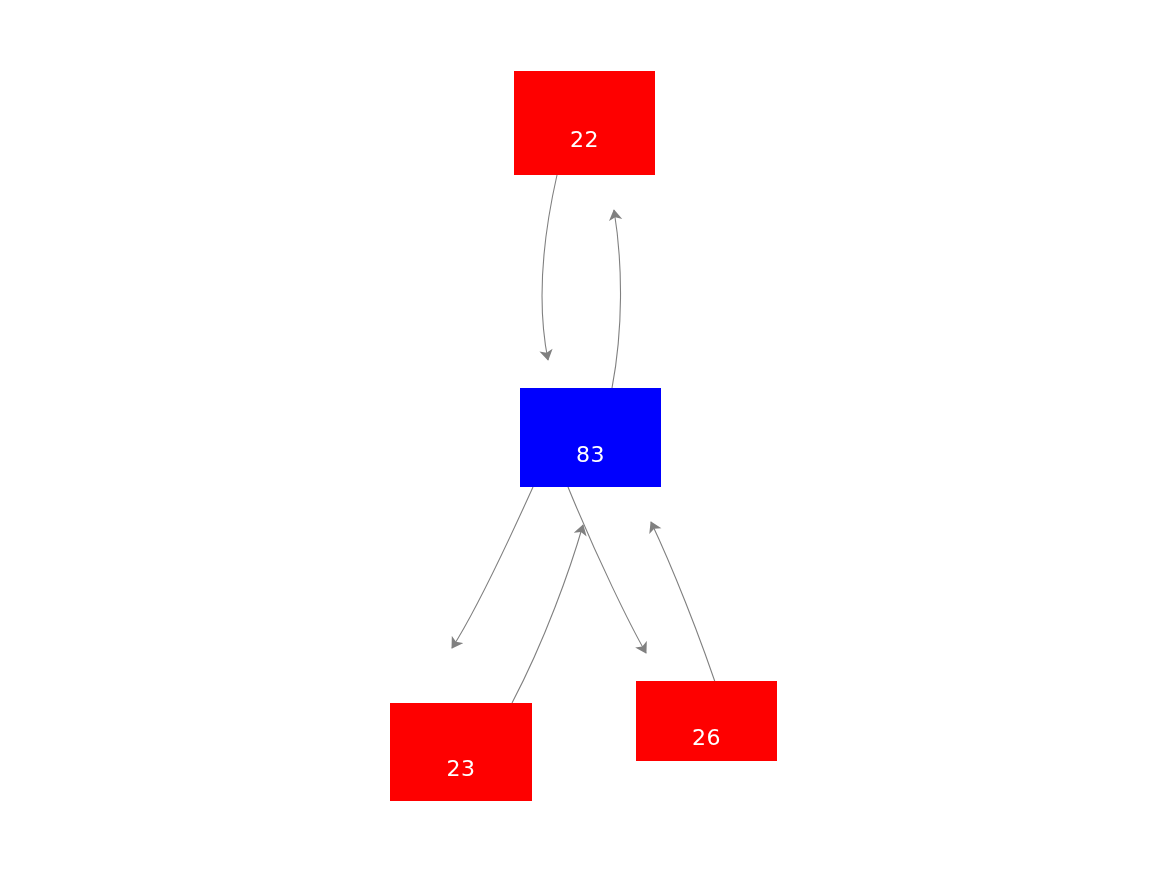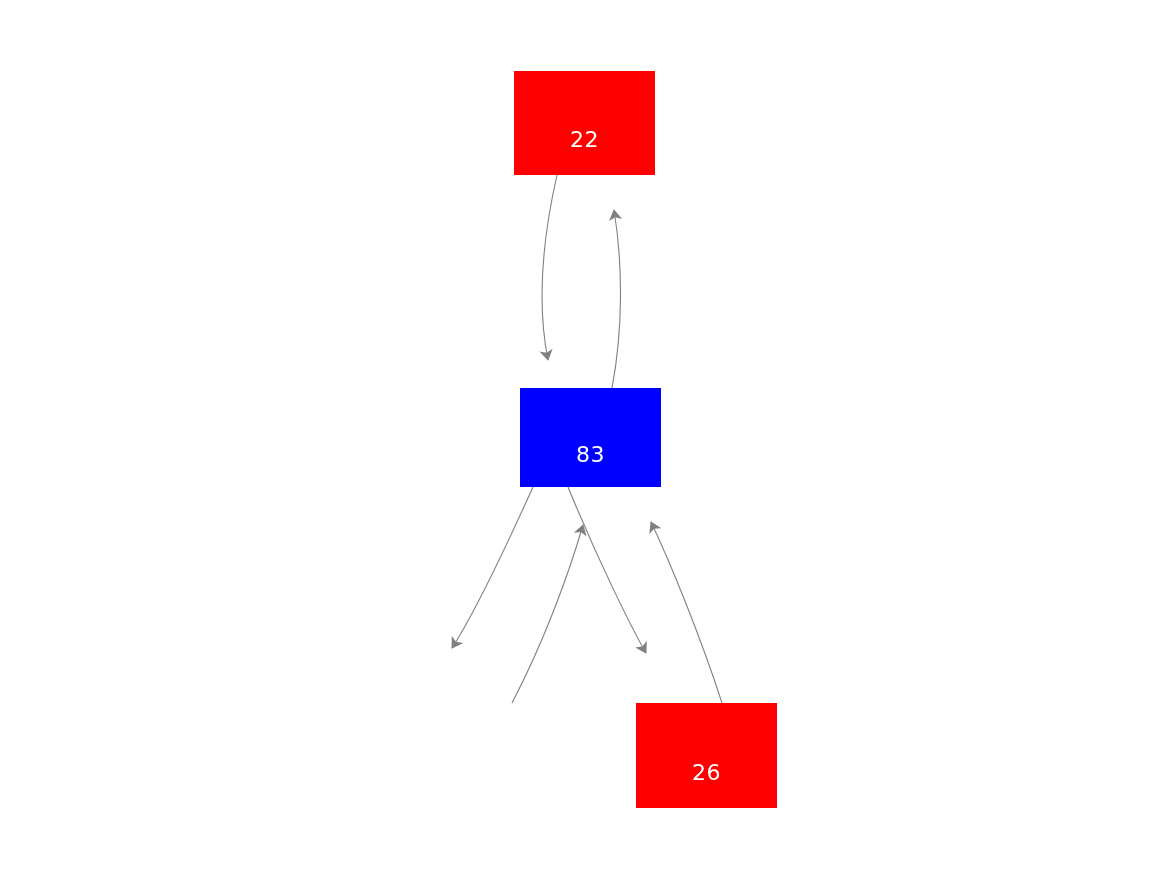--- a/index.html
+++ b/index.html
@@ -58,17 +58,20 @@
       <path class="edge" fill="none" stroke="#808080" stroke-width="1.1" marker-end="url(#arrowhead)" d="M 722,703 C 700,635 670,562 651,522"></path>
     </g>
   </svg>
 
   <div class="node" style="left: 514px; top: 71px; width: 141px; height: 104px; background: rgb(254, 0, 0);">
     <span class="node-label">22</span>
   </div>
   <div class="node" style="left: 520px; top: 388px; width: 141px; height: 99px; background: rgb(0, 0, 254);">
     <span class="node-label">83</span>
   </div>
-  <div class="node" style="left: 636px; top: 703px; width: 141px; height: 105px; background: rgb(254, 0, 0);">
+  <div class="node" style="left: 390px; top: 703px; width: 142px; height: 98px; background: rgb(254, 0, 0);">
+    <span class="node-label">23</span>
+  </div>
+  <div class="node" style="left: 636px; top: 681px; width: 141px; height: 80px; background: rgb(254, 0, 0);">
     <span class="node-label">26</span>
   </div>
 
 </div>
 
 </body></html>

